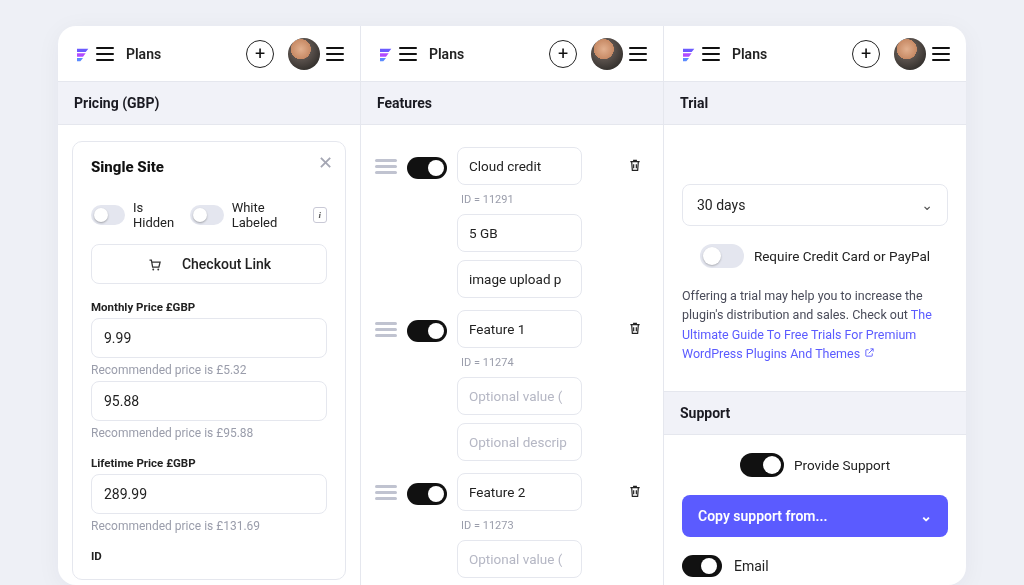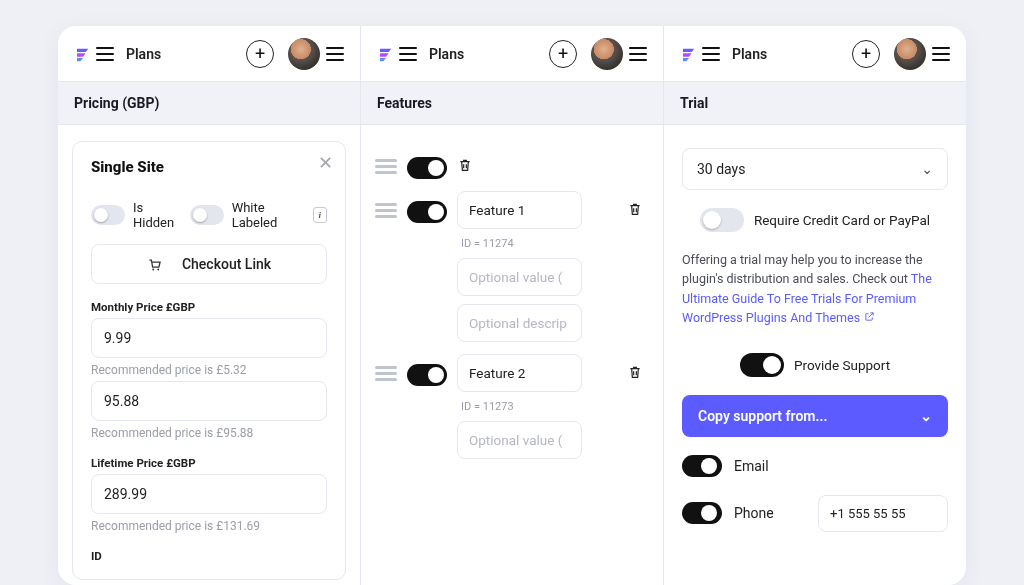--- a/index.html
+++ b/index.html
@@ -58,21 +58,21 @@
   .big-toggle.on{background:#111;}
   .big-toggle.on::after{left:23px;background:#fff;}
   .toggle-line { display:flex; align-items:center; justify-content:center; gap:10px; margin:18px 0; font-size:13.5px; color:#222;}
   .purple-btn { width:100%; background:#5b5bff; color:#fff; border-radius:8px; padding:13px 16px; display:flex; align-items:center; justify-content:space-between; font-size:14px; font-weight:600; cursor:pointer; }
   .support-row{display:flex;align-items:center;gap:12px;margin-top:18px;}
   .support-row .big-toggle{width:40px;height:22px;}
   .support-row .big-toggle.on::after{left:19px;width:16px;height:16px;}
   .support-label{flex:1;font-size:14px;color:#222;}
   .support-input{width:130px;border:1px solid #e5e7ee;border-radius:8px;padding:10px 11px;font-size:13px;color:#222;outline:none;overflow:hidden;white-space:nowrap;}
 
-  .trial-block{ padding: 7px 4px; }
+  .trial-block{ padding: 7px 4px; margin-top: 36px; }
   .support-header { background:#f1f2f8; color:#1a1a22; font-weight:700; font-size:14px; padding:13px 16px; border-top:1px solid #e5e7ee; border-bottom:1px solid #e5e7ee; margin: 20px -14px 0 -14px; }
 </style>
 </head>
 <body>
 
 <div class="stage">
 
   <div class="col">
     <div class="topbar">
       <span class="logo-icon">
@@ -172,20 +172,26 @@
 
     <div class="scroll" style="padding-top:22px;">
 
       <div class="feat-row">
         <div class="drag-handle">
             <span></span>
             <span></span>
             <span></span>
           </div>
         <div class="feat-toggle"></div>
+        <div class="feat-stack">
+          <input class="feat-input" value="Cloud credit" style="">
+          <span class="feat-id">ID = 11291</span>
+          <input class="feat-input" value="5 GB" style="">
+          <input class="feat-input" value="image upload p" style="">
+        </div>
         <div class="trash-btn">
           <svg viewBox="0 0 24 24">
               <path fill="none" stroke="#222" stroke-width="1.8" d="M5 7h14M10 7V5h4v2m-7 0 1 13h8l1-13M10 11v6m4-6v6"></path>
             </svg>
         </div>
       </div>
 
       <div class="feat-row">
         <div class="drag-handle">
             <span></span>
@@ -267,20 +273,21 @@
           <span>Require Credit Card or PayPal</span>
         </div>
         <p class="hint-para">
           <span>Offering a trial may help you to increase the plugin's distribution and sales. Check out </span>
           <a class="hint-link" href="#"><span>The Ultimate Guide To Free Trials For Premium WordPress Plugins And Themes</span><span class="ext-icon"><svg width="11" height="11" viewBox="0 0 24 24">
                   <path fill="none" stroke="#5b5bff" stroke-width="2" d="M14 4h6v6M20 4 10 14M18 14v5a1 1 0 0 1-1 1H5a1 1 0 0 1-1-1V7a1 1 0 0 1 1-1h5"></path>
                 </svg></span></a>
         </p>
       </div>
 
+      <div class="support-header">Support</div>
 
       <div style="padding:0 4px;">
         <div class="toggle-line">
           <span class="big-toggle on"></span>
           <span>Provide Support</span>
         </div>
         <div class="purple-btn">
           <span>Copy support from...</span>
           <span>⌄</span>
         </div>

